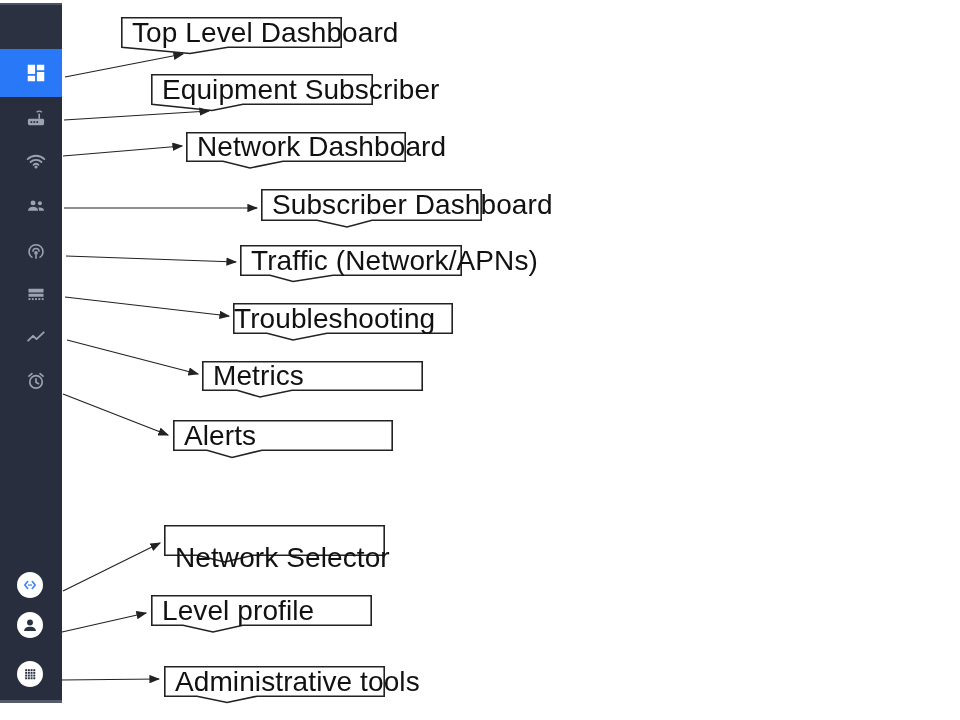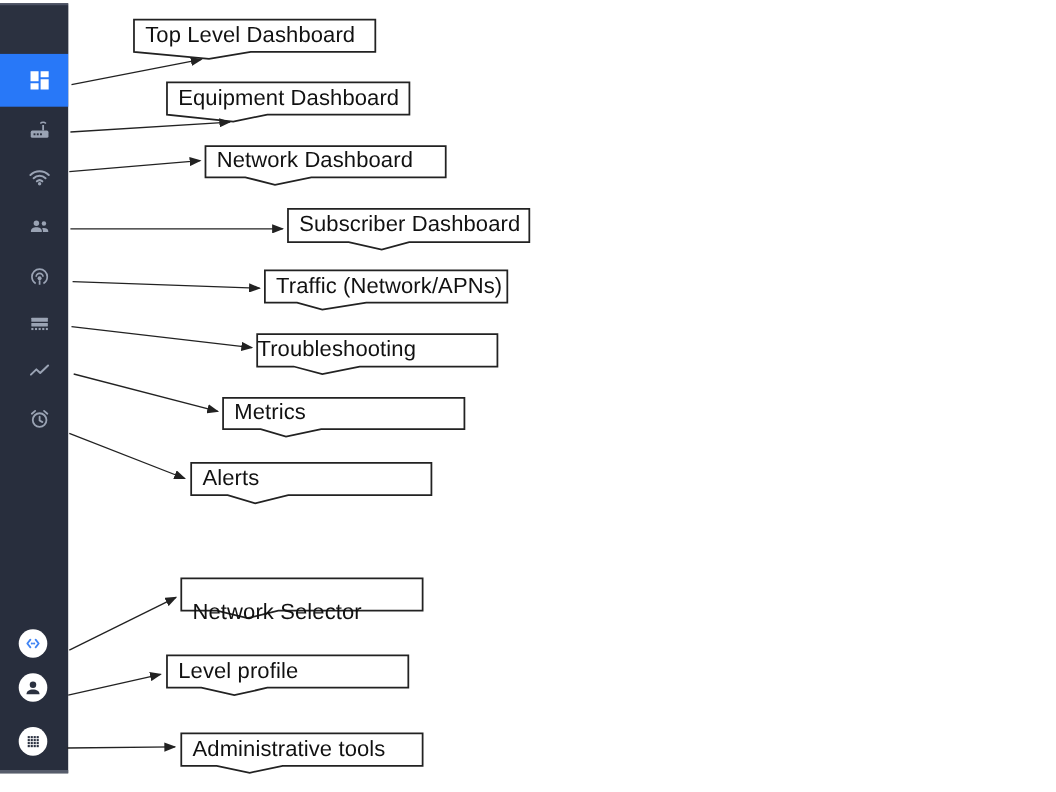--- a/index.html
+++ b/index.html
@@ -13,21 +13,21 @@
   .selected-block{position:absolute;left:0;top:44px;width:62px;height:48px;background:#2878f8;}
   .icon-btn{position:absolute;left:25px;width:22px;height:22px;cursor:pointer;}
   .icon-btn svg{display:block;width:22px;height:22px;}
   .circle-btn{position:absolute;left:17px;width:26px;height:26px;border-radius:50%;background:#ffffff;
               display:flex;align-items:center;justify-content:center;cursor:pointer;}
   .circle-btn svg{display:block;width:22px;height:22px;}
 
   
   .overlay{position:absolute;left:0;top:0;width:960px;height:720px;pointer-events:none;}
   .callout-label{position:absolute;height:31px;display:flex;align-items:center;
-                 padding-left:9px;box-sizing:border-box;font-size:20px;color:#111;
+                 padding-left:9px;box-sizing:border-box;font-size:28px;color:#111;
                  white-space:nowrap;letter-spacing:0.1px;text-align:center;}
 </style>
 </head>
 <body>
 
 <div class="canvas">
 
   <div class="sidebar">
     <div class="sidebar-header"></div>
     <div class="selected-block"></div>
@@ -186,21 +186,21 @@
       <line x1="65" y1="297" x2="229" y2="316" marker-end="url(#ah)"></line>
       <line x1="67" y1="340" x2="198" y2="374" marker-end="url(#ah)"></line>
       <line x1="63" y1="394" x2="168" y2="435" marker-end="url(#ah)"></line>
       <line x1="63" y1="591" x2="160" y2="543" marker-end="url(#ah)"></line>
       <line x1="62" y1="632" x2="146" y2="613" marker-end="url(#ah)"></line>
       <line x1="61" y1="680" x2="159" y2="679" marker-end="url(#ah)"></line>
     </g>
   </svg>
 
   <div class="callout-label" style="left:123px;top:17px;width:218px">Top Level Dashboard</div>
-  <div class="callout-label" style="left:153px;top:74px;width:219px">Equipment Dashboard</div>
+  <div class="callout-label" style="left:153px;top:74px;width:219px">Equipment Subscriber</div>
   <div class="callout-label" style="left:263px;top:189px;width:218px">Subscriber Dashboard</div>
   <div class="callout-label" style="left:188px;top:132px;width:217px;height:29px">Network Dashboard</div>
   <div class="callout-label" style="left:242px;top:245px;width:219px">Traffic (Network/APNs)</div>
   <div class="callout-label" style="left:225px;top:303px;width:180px">Troubleshooting</div>
   <div class="callout-label" style="left:204px;top:361px;width:257px;height:29px">Metrics</div>
   <div class="callout-label" style="left:175px;top:420px;width:227px">Alerts</div>
   <div class="callout-label" style="left:166px;top:542px;width:218px">Network Selector</div>
   <div class="callout-label" style="left:153px;top:595px;width:218px">Level profile</div>
   <div class="callout-label" style="left:166px;top:666px;width:238px">Administrative tools</div>
 

